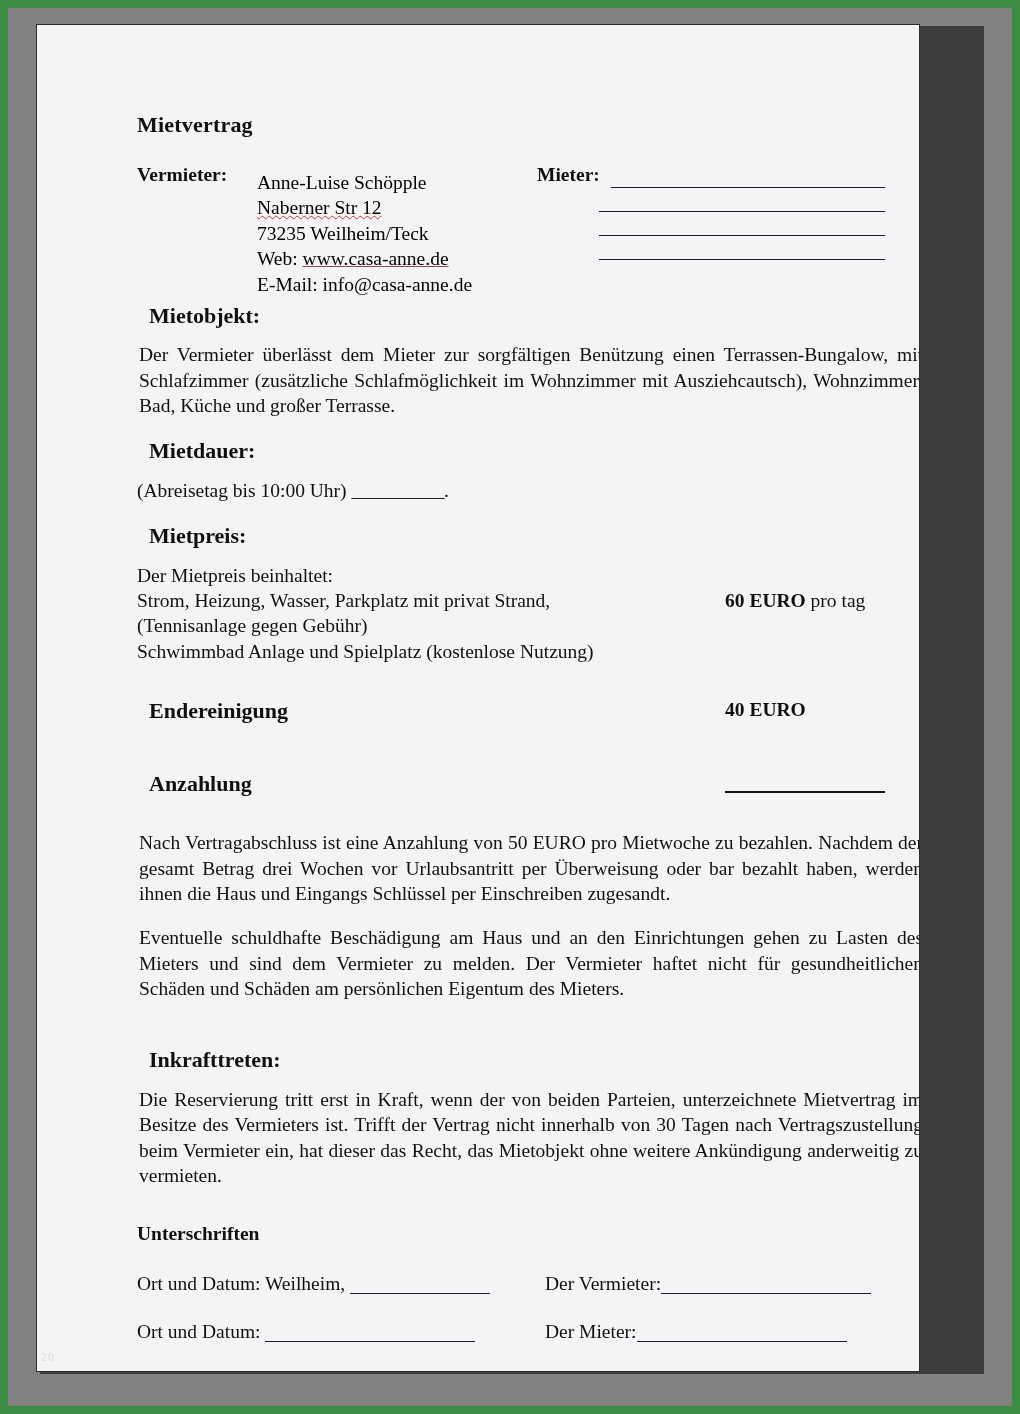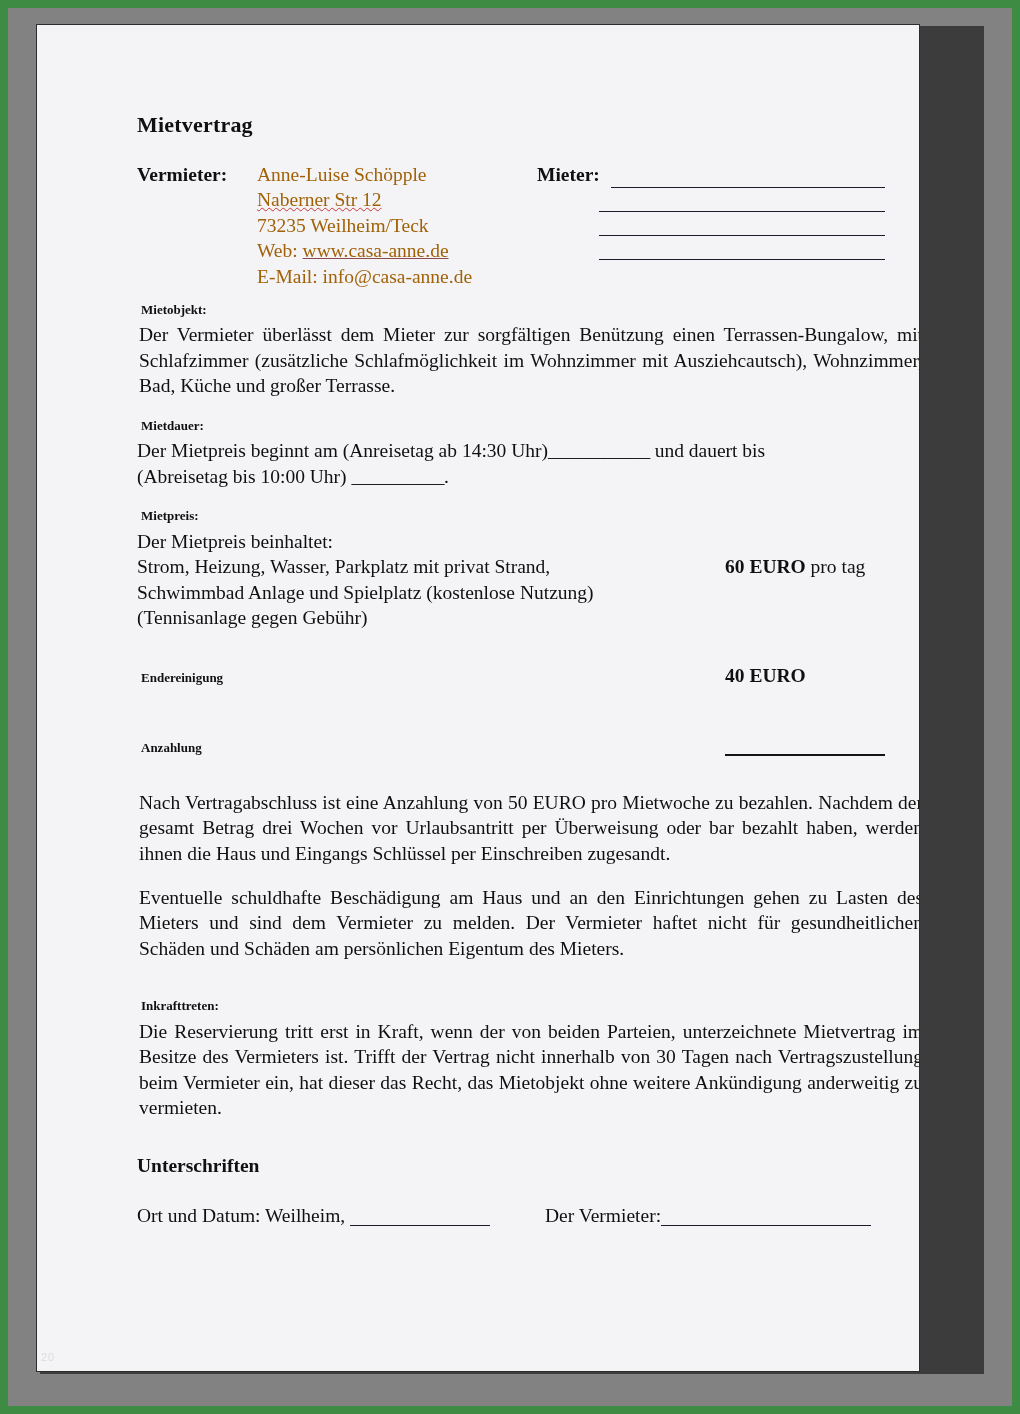--- a/index.html
+++ b/index.html
@@ -71,39 +71,39 @@
 
   h1.doc-title {
     font-size: 22px;
     font-weight: bold;
     margin: 0 0 22px 0;
     letter-spacing: 0.2px;
   }
 
   .section-head {
     font-weight: bold;
-    font-size: 13px;
-    margin: 4px;
+    font-size: 22px;
+    margin: 12px;
   }
 
   
   .parties {
     position: relative;
     height: 122px;
     margin-bottom: 18px;
   }
   .vermieter-label {
     position: absolute;
     left: 0; top: 0;
     font-weight: bold;
   }
   .vermieter-address {
     position: absolute;
-    left: 120px; top: 0;
-    color: #a16207;
+    left: 120px; top: 8px;
+    color: #000000;
     line-height: 1.31;
   }
   .vermieter-address .line { white-space: nowrap; }
   .spell-underline {
     text-decoration: underline;
     text-decoration-style: wavy;
     text-decoration-color: #c83737;
     text-decoration-thickness: 1px;
   }
   .weblink {
@@ -239,33 +239,32 @@
 
     </div>
 
     <div class="block">
       <div class="section-head">Mietobjekt:</div>
       <p class="para-j">Der Vermieter überlässt dem Mieter zur sorgfältigen Benützung einen Terrassen-Bungalow, mit Schlafzimmer (zusätzliche Schlafmöglichkeit im Wohnzimmer mit Ausziehcautsch), Wohnzimmer, Bad, Küche und großer Terrasse.</p>
     </div>
 
     <div class="block">
       <div class="section-head">Mietdauer:</div>
-      <p class="para"><span>Der Mietpreis beginnt am (Anreisetag ab 14:30 Uhr)</span><span class="fill">___________</span><span> und dauert bis</span></p>
       <p class="para"><span>(Abreisetag bis 10:00 Uhr) </span><span class="fill">__________</span><span>.</span></p>
     </div>
 
     <div class="block">
       <div class="section-head">Mietpreis:</div>
       <p class="para">Der Mietpreis beinhaltet:</p>
       <div class="price-row">
         <span>Strom, Heizung, Wasser, Parkplatz mit privat Strand,</span>
         <span class="price-col"><span class="price-strong">60 EURO</span><span class="price-unit"> pro tag</span></span>
       </div>
+      <p class="para">(Tennisanlage gegen Gebühr)</p>
       <p class="para">Schwimmbad Anlage und Spielplatz (kostenlose Nutzung)</p>
-      <p class="para">(Tennisanlage gegen Gebühr)</p>
     </div>
 
     <div class="gap-sm"></div>
 
     <div class="price-row">
       <span class="section-head">Endereinigung</span>
       <span class="price-col price-strong">40 EURO</span>
     </div>
 
     <div class="gap-md"></div>
@@ -298,16 +297,20 @@
     <div class="gap-sm"></div>
 
     <div>
       <div class="sig-head">Unterschriften</div>
 
       <div class="sig-row">
         <span class="sig-left"><span>Ort und Datum: Weilheim,</span> <span class="rule w-140"></span></span>
         <span class="sig-right"><span>Der Vermieter:</span><span class="rule w-210"></span></span>
       </div>
 
+      <div class="sig-row">
+        <span class="sig-left"><span>Ort und Datum:</span> <span class="rule w-210"></span></span>
+        <span class="sig-right"><span>Der Mieter:</span><span class="rule w-210"></span></span>
+      </div>
     </div>
 
   </div>
 </div>
 
 </body></html>

